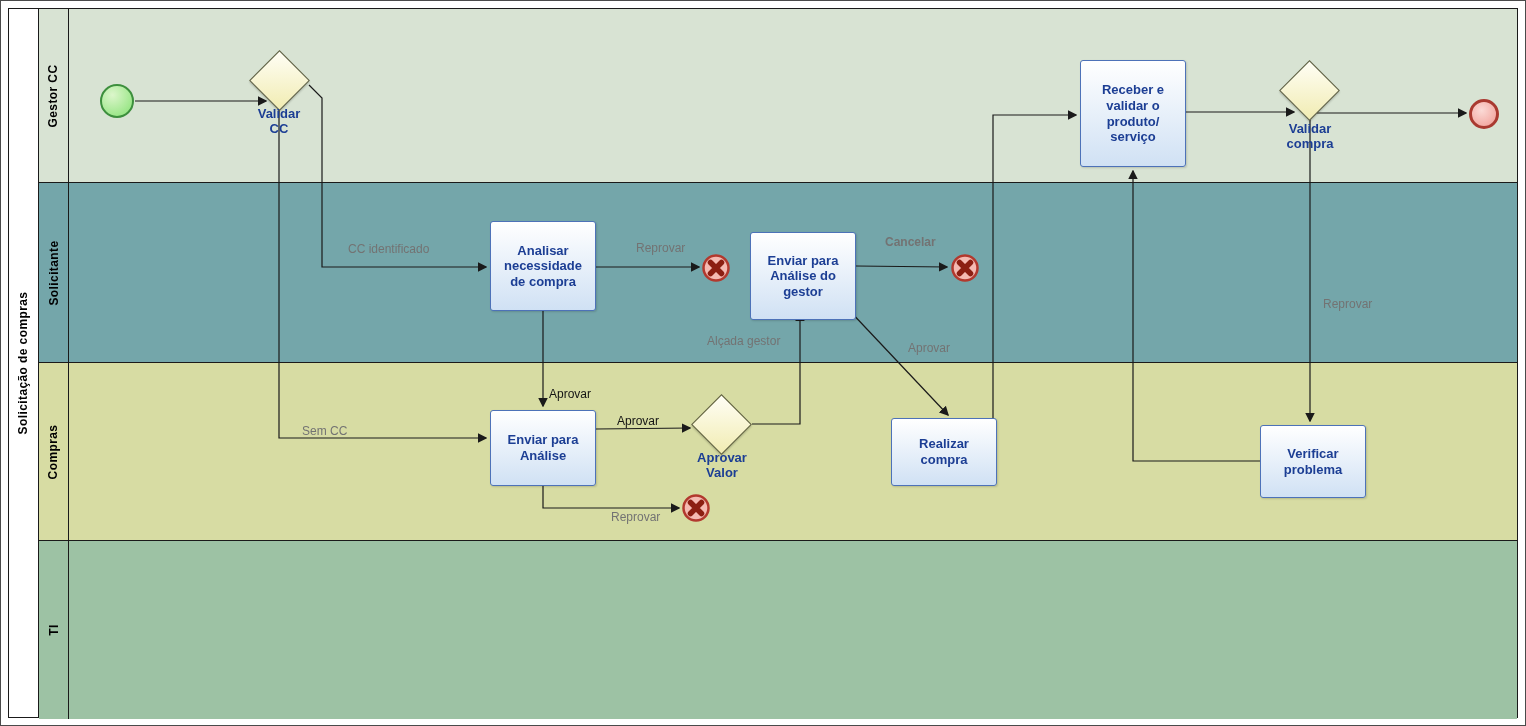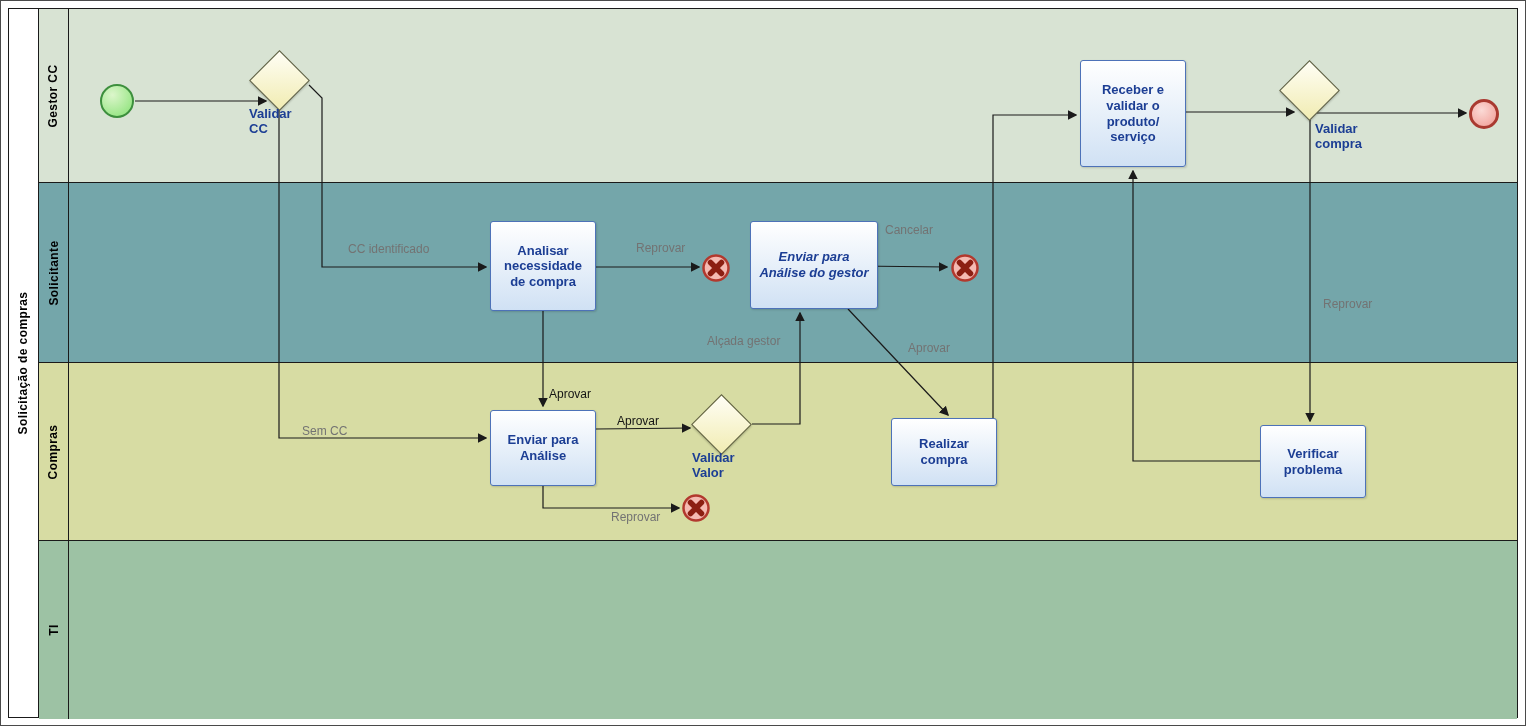--- a/index.html
+++ b/index.html
@@ -22,21 +22,21 @@
   .flows { position:absolute; left:0; top:0; z-index:2; pointer-events:none; }
 
   .task { position:absolute; border:1px solid #4d72b8; border-radius:3px;
           background:linear-gradient(180deg,#ffffff 0%,#d0e1f4 100%);
           display:flex; align-items:center; justify-content:center; text-align:center;
           font-weight:bold; font-size:13px; color:#1c3e94; padding:4px; line-height:1.2; z-index:3;
           box-shadow:1px 1px 2px rgba(0,0,0,0.15); }
   .gateway { position:absolute; width:43px; height:43px; transform:rotate(45deg);
              background:linear-gradient(135deg,#fffef5 0%,#f1ecb2 100%);
              border:1px solid #5e5e40; z-index:3; box-shadow:1px 1px 2px rgba(0,0,0,0.2); }
-  .gw-label { position:absolute; width:60px; text-align:left; font-weight:bold; font-size:13px;
+  .gw-label { position:absolute; width:60px; text-align:center; font-weight:bold; font-size:13px;
               color:#1c3e94; line-height:1.15; z-index:4; }
   .event { position:absolute; border-radius:50%; z-index:3; }
   .start-event { width:34px; height:34px; border:2px solid #3d8f3d;
                  background:radial-gradient(circle at 35% 30%, #dcf6cb, #86e173); }
   .end-event { width:30px; height:30px; border:3px solid #a93a30;
                background:radial-gradient(circle at 40% 35%, #fbdad6, #f09b93); }
   .endx { position:absolute; width:30px; height:30px; z-index:3; }
   .endx-circle { fill:#f5bab2; stroke:#b2392e; stroke-width:2.5; }
   .endx-x { stroke:#8c1f12; stroke-width:5.5; stroke-linecap:round; fill:none; }
 
@@ -117,34 +117,34 @@
   <circle class="endx-circle" cx="15" cy="15" r="12.5"></circle>
   <path class="endx-x" d="M9.5,9.5 L20.5,20.5 M20.5,9.5 L9.5,20.5"></path>
 </svg>
 
 <div class="event end-event" style="left:1469px; top:99px;"></div>
 
 <div class="gateway" style="left:258px; top:59px;"></div>
 <div class="gw-label" style="left:249px; top:107px;">Validar CC</div>
 
 <div class="gateway" style="left:700px; top:403px;"></div>
-<div class="gw-label" style="left:692px; top:451px;">Validar Valor</div>
+<div class="gw-label" style="left:692px; top:451px;">Aprovar Valor</div>
 
 <div class="gateway" style="left:1288px; top:69px;"></div>
-<div class="gw-label" style="left:1280px; top:122px;margin-left:35px;">Validar compra</div>
+<div class="gw-label" style="left:1280px; top:122px;">Validar compra</div>
 
 <div class="task" style="left:490px; top:221px; width:106px; height:90px;">Analisar necessidade de compra</div>
-<div class="task" style="left:750px; top:221px; width:128px; height:88px;font-style:italic;">Enviar para Análise do gestor</div>
+<div class="task" style="left:750px; top:232px; width:106px; height:88px;">Enviar para Análise do gestor</div>
 <div class="task" style="left:1080px; top:60px; width:106px; height:107px;">Receber e validar o produto/ serviço</div>
 <div class="task" style="left:490px; top:410px; width:106px; height:76px;">Enviar para Análise</div>
 <div class="task" style="left:891px; top:418px; width:106px; height:68px;">Realizar compra</div>
 <div class="task" style="left:1260px; top:425px; width:106px; height:73px;">Verificar problema</div>
 
 <div class="edge-label" style="left:348px; top:242px;">CC identificado</div>
 <div class="edge-label" style="left:302px; top:424px;text-align:right;">Sem CC</div>
 <div class="edge-label" style="left:636px; top:241px;">Reprovar</div>
 <div class="edge-label dark" style="left:549px; top:387px;">Aprovar</div>
 <div class="edge-label dark" style="left:617px; top:414px;">Aprovar</div>
 <div class="edge-label" style="left:611px; top:510px;">Reprovar</div>
 <div class="edge-label" style="left:707px; top:334px;">Alçada gestor</div>
-<div class="edge-label" style="left:885px; top:223px;">Cancelar</div>
+<div class="edge-label" style="left:885px; top:235px;font-weight:bold;">Cancelar</div>
 <div class="edge-label" style="left:908px; top:341px;">Aprovar</div>
 <div class="edge-label" style="left:1323px; top:297px;">Reprovar</div>
 
 </body></html>

